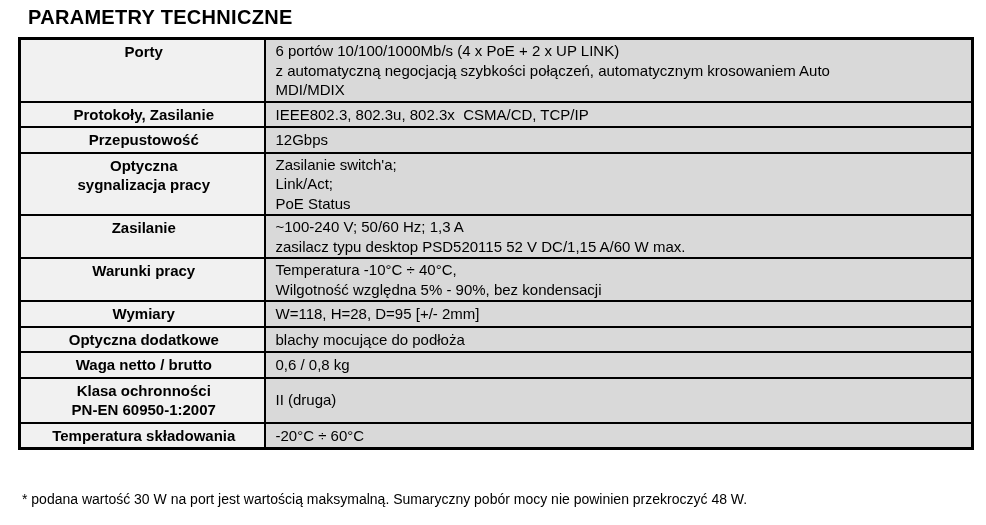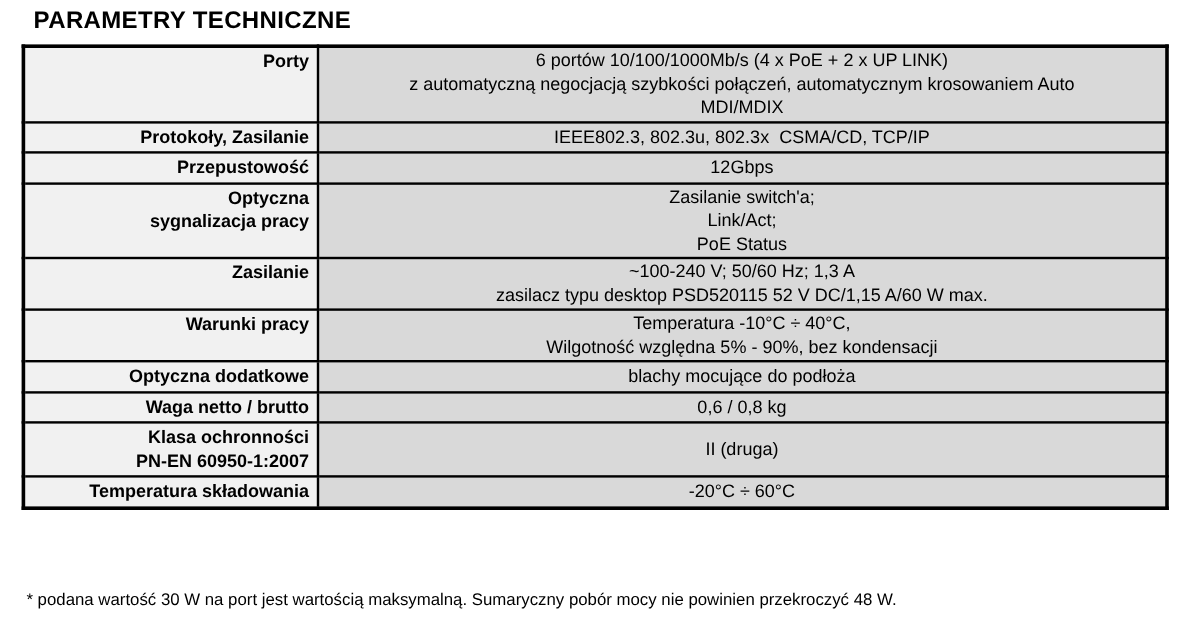--- a/index.html
+++ b/index.html
@@ -36,29 +36,28 @@
     border:3px solid var(--border);
   }
   table.spec-table th,
   table.spec-table td{
     border:2px solid var(--border);
     font-size:15px;
     line-height:19.5px;
   }
   th.spec-label{
     background:var(--label-cell-bg);
-    text-align:right;
+    text-align:center;
     vertical-align:top;
     font-weight:bold;
     padding:2px 6px 2px 9px;
     white-space:pre-line;
   }
   td.spec-value{
     background:var(--value-cell-bg);
-    text-align:center;
     vertical-align:middle;
     padding:1px 10px;
     white-space:pre-wrap;
   }
   tr.row-tall th.spec-label{padding-bottom:6px;}
   .footnote{
     position:absolute;
     left:22px;top:491px;
     font-size:14px;
     white-space:nowrap;
@@ -100,20 +99,24 @@
       <th class="spec-label">Zasilanie</th>
       <td class="spec-value">~100-240 V; 50/60 Hz; 1,3 A
 zasilacz typu desktop PSD520115 52 V DC/1,15 A/60 W max.</td>
     </tr>
     <tr>
       <th class="spec-label">Warunki pracy</th>
       <td class="spec-value">Temperatura -10°C ÷ 40°C,
 Wilgotność względna 5% - 90%, bez kondensacji</td>
     </tr>
     <tr>
+      <th class="spec-label">Wymiary</th>
+      <td class="spec-value">W=118, H=28, D=95 [+/- 2mm]</td>
+    </tr>
+    <tr>
       <th class="spec-label">Optyczna dodatkowe</th>
       <td class="spec-value">blachy mocujące do podłoża</td>
     </tr>
     <tr>
       <th class="spec-label">Waga netto / brutto</th>
       <td class="spec-value">0,6 / 0,8 kg</td>
     </tr>
     <tr>
       <th class="spec-label">Klasa ochronności
 PN-EN 60950-1:2007</th>

